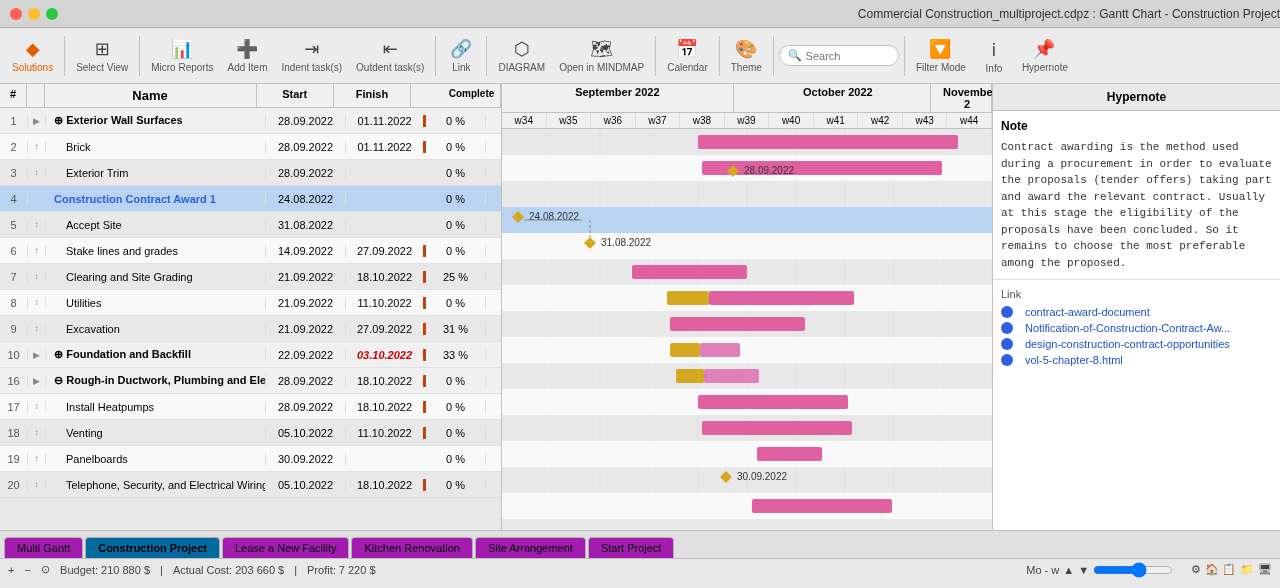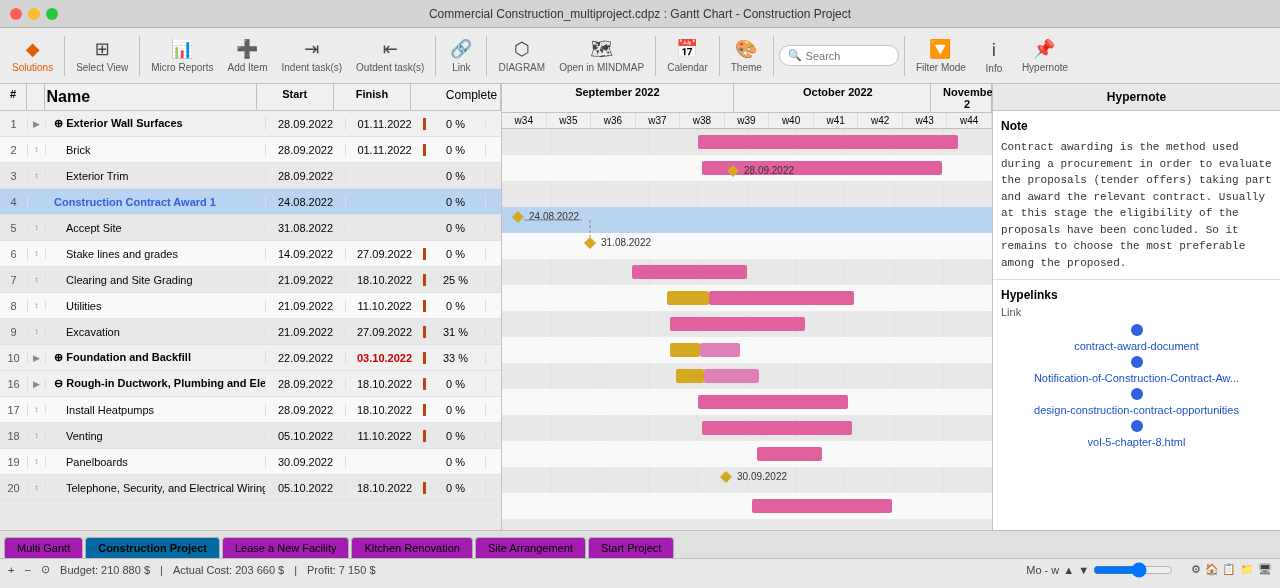--- a/index.html
+++ b/index.html
@@ -4,21 +4,21 @@
   <style>
     * { box-sizing: border-box; margin: 0; padding: 0; }
     body { font-family: -apple-system, BlinkMacSystemFont, 'Segoe UI', sans-serif; font-size: 11px; background: #e8e8e8; overflow: hidden; width: 1280px; height: 588px; }
 
     
     .title-bar {
       height: 28px;
       background: #d4d4d4;
       display: flex;
       align-items: center;
-      justify-content: center;
+      justify-content: flex-end;
       position: relative;
       border-bottom: 1px solid #b0b0b0;
     }
     .title-bar-buttons {
       position: absolute;
       left: 10px;
       display: flex;
       gap: 6px;
       align-items: center;
     }
@@ -89,24 +89,24 @@
     }
 
     
     .gantt-header {
       display: flex;
       background: #f0f0f0;
       border-bottom: 1px solid #c0c0c0;
     }
     .col-id { width: 28px; text-align: center; border-right: 1px solid #c0c0c0; padding: 4px 2px; font-weight: 600; font-size: 11px; }
     .col-icons { width: 18px; border-right: 1px solid #c0c0c0; }
-    .col-name { width: 220px; border-right: 1px solid #c0c0c0; padding: 4px 2px; font-weight: 600; font-size: 16px; }
+    .col-name { width: 220px; text-align: center; border-right: 1px solid #c0c0c0; padding: 4px 2px; font-weight: 600; font-size: 13px; }
     .col-start { width: 80px; text-align: center; border-right: 1px solid #c0c0c0; padding: 4px 2px; font-weight: 600; font-size: 11px; }
     .col-finish { width: 80px; text-align: center; border-right: 1px solid #c0c0c0; padding: 4px 2px; font-weight: 600; font-size: 11px; }
-    .col-complete { width: 60px; text-align: center; border-right: 1px solid #c0c0c0; padding: 4px 2px; font-weight: 400; font-size: 12px; margin-left: 32px; }
+    .col-complete { width: 60px; text-align: center; border-right: 1px solid #c0c0c0; padding: 4px 2px; font-weight: 700; font-size: 10px; margin-left: 32px; }
 
     
     .gantt-body { overflow-y: auto; flex: 1; }
     .gantt-row {
       display: flex;
       border-bottom: 1px solid #e0e0e0;
       height: 26px;
       align-items: center;
     }
     .gantt-row:nth-child(even) { background: #f9f9f9; }
@@ -114,21 +114,21 @@
     .gantt-row.group-row { background: #f0f0f0; }
 
     .cell-id { width: 28px; text-align: center; border-right: 1px solid #ddd; padding: 0 2px; font-size: 11px; color: #555; }
     .cell-icons { width: 18px; border-right: 1px solid #ddd; display: flex; align-items: center; justify-content: center; font-size: 9px; color: #888; }
     .cell-name { width: 220px; border-right: 1px solid #ddd; padding: 0 4px; font-size: 11px; overflow: hidden; white-space: nowrap; }
     .cell-name.group { font-weight: 700; }
     .cell-name.task-link { color: #3060e0; font-weight: 600; }
     .cell-name.bold { font-weight: 700; }
     .cell-start { width: 80px; border-right: 1px solid #ddd; padding: 0 4px; font-size: 11px; text-align: center; }
     .cell-finish { width: 80px; border-right: 3px solid #c2410c; padding: 0 4px; font-size: 11px; text-align: center; }
-    .cell-finish.red { color: #cc0000; font-weight: 600; }
+    .cell-finish.red { color: #cc0000; font-weight: 600; font-style: italic; }
     .cell-complete { width: 60px; border-right: 1px solid #ddd; padding: 0 4px; font-size: 11px; text-align: center; }
 
     
     .timeline-area {
       width: 490px;
       display: flex;
       flex-direction: column;
       overflow: hidden;
     }
 
@@ -201,24 +201,23 @@
       margin-bottom: 4px;
     }
     .link-label {
       font-size: 11px;
       color: #555;
       margin-bottom: 6px;
     }
     .hyperlink-item {
       display: flex;
       align-items: center;
-      gap: 4px;
+      gap: 12px;
       margin-bottom: 4px;
       cursor: pointer;
-      flex-direction: column;
     }
     .link-dot {
       width: 12px; height: 12px;
       border-radius: 50%;
       background: #3060e0;
       flex-shrink: 0;
     }
     .link-text {
       font-size: 11px;
       color: #2050cc;
@@ -602,21 +601,20 @@
     </div>
   </div>
 
   <div class="hypernote-panel">
     <div class="hypernote-header">Hypernote</div>
     <div class="note-section">
       <div class="note-title">Note</div>
       <div class="note-text">Contract awarding is the method used during a procurement in order to evaluate the proposals (tender offers) taking part and award the relevant contract. Usually at this stage the eligibility of the proposals have been concluded. So it remains to choose the most preferable among the proposed.</div>
     </div>
     <div class="hyperlinks-section">
-      <div class="hyperlinks-title">Hypelinks</div>
       <div class="link-label">Link</div>
       <div class="hyperlink-item">
         <div class="link-dot"></div>
         <span class="link-text">contract-award-document</span>
       </div>
       <div class="hyperlink-item">
         <div class="link-dot"></div>
         <span class="link-text">Notification-of-Construction-Contract-Aw...</span>
       </div>
       <div class="hyperlink-item">
@@ -641,21 +639,21 @@
 </div>
 
 <div class="status-bar">
   <span>+</span>
   <span>−</span>
   <span>⊙</span>
   <span>Budget: 210 880 $</span>
   <span>|</span>
   <span>Actual Cost: 203 660 $</span>
   <span>|</span>
-  <span>Profit: 7 150 $</span>
+  <span>Profit: 7 220 $</span>
   <div class="status-zoom">
     <span>Mo - w</span>
     <span>▲</span>
     <span>▼</span>
     <input type="range" class="zoom-slider" min="0" max="100" value="60" style="">
   </div>
   <div class="status-icons">
     <span>⚙</span>
     <span>🏠</span>
     <span>📋</span>

